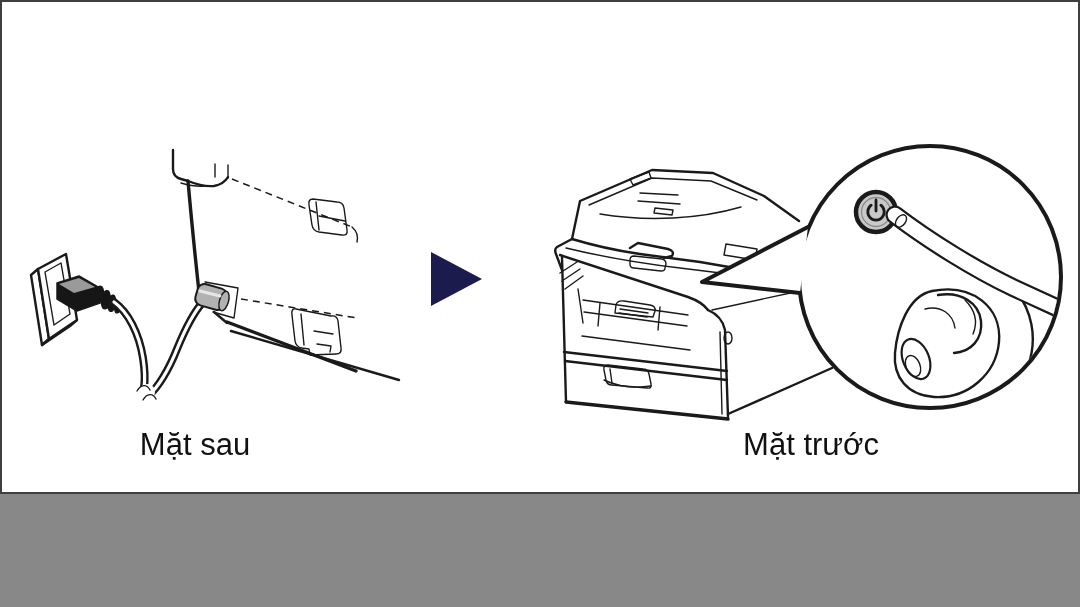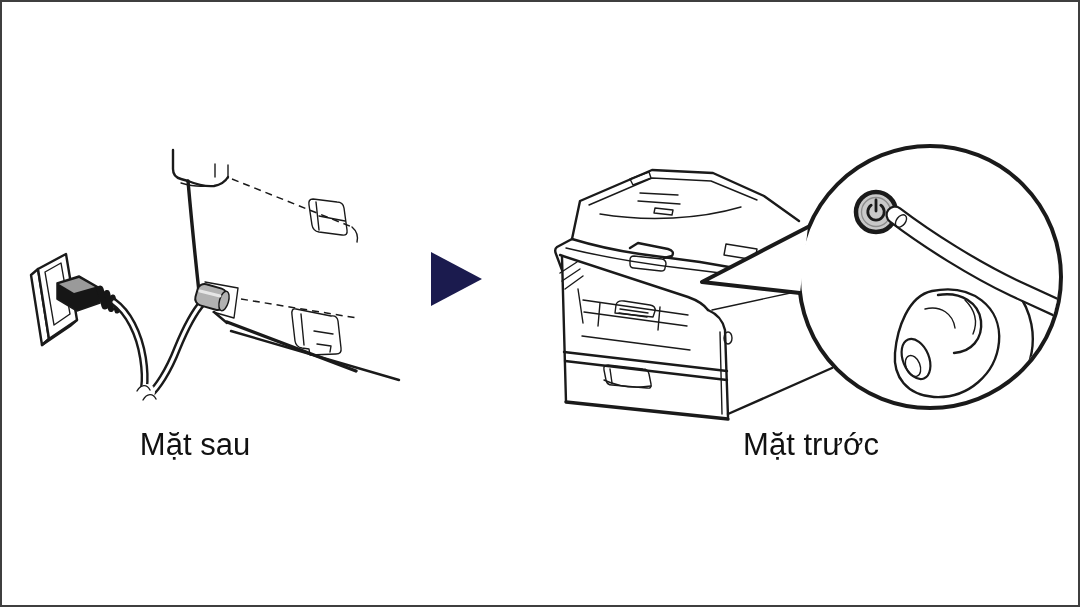--- a/index.html
+++ b/index.html
@@ -1,17 +1,17 @@
 <!DOCTYPE html>
 <html style="--background: #ffffff; --frame-border: #3f3f3f; --line: #1a1a1a; --arrow: #1b1b4e; --button-fill: #c9c9c9; --metal: #b2b2b2; --plug-dark: #161616; --text: #111111;"><head>
 <meta charset="utf-8">
 <style>
   html,body { margin:0; padding:0; background:#888; }
   .stage {
-    position:relative; width:1080px; height:607px;
+    position:relative; width:1080px; height:494px;
     background: var(--background, #ffffff);
     overflow:hidden;
   }
   .frame {
     position:absolute; inset:0; box-sizing:border-box;
     border:2px solid var(--frame-border, #3f3f3f);
     pointer-events:none;
   }
   svg { display:block; width:1080px; height:607px; }
 

